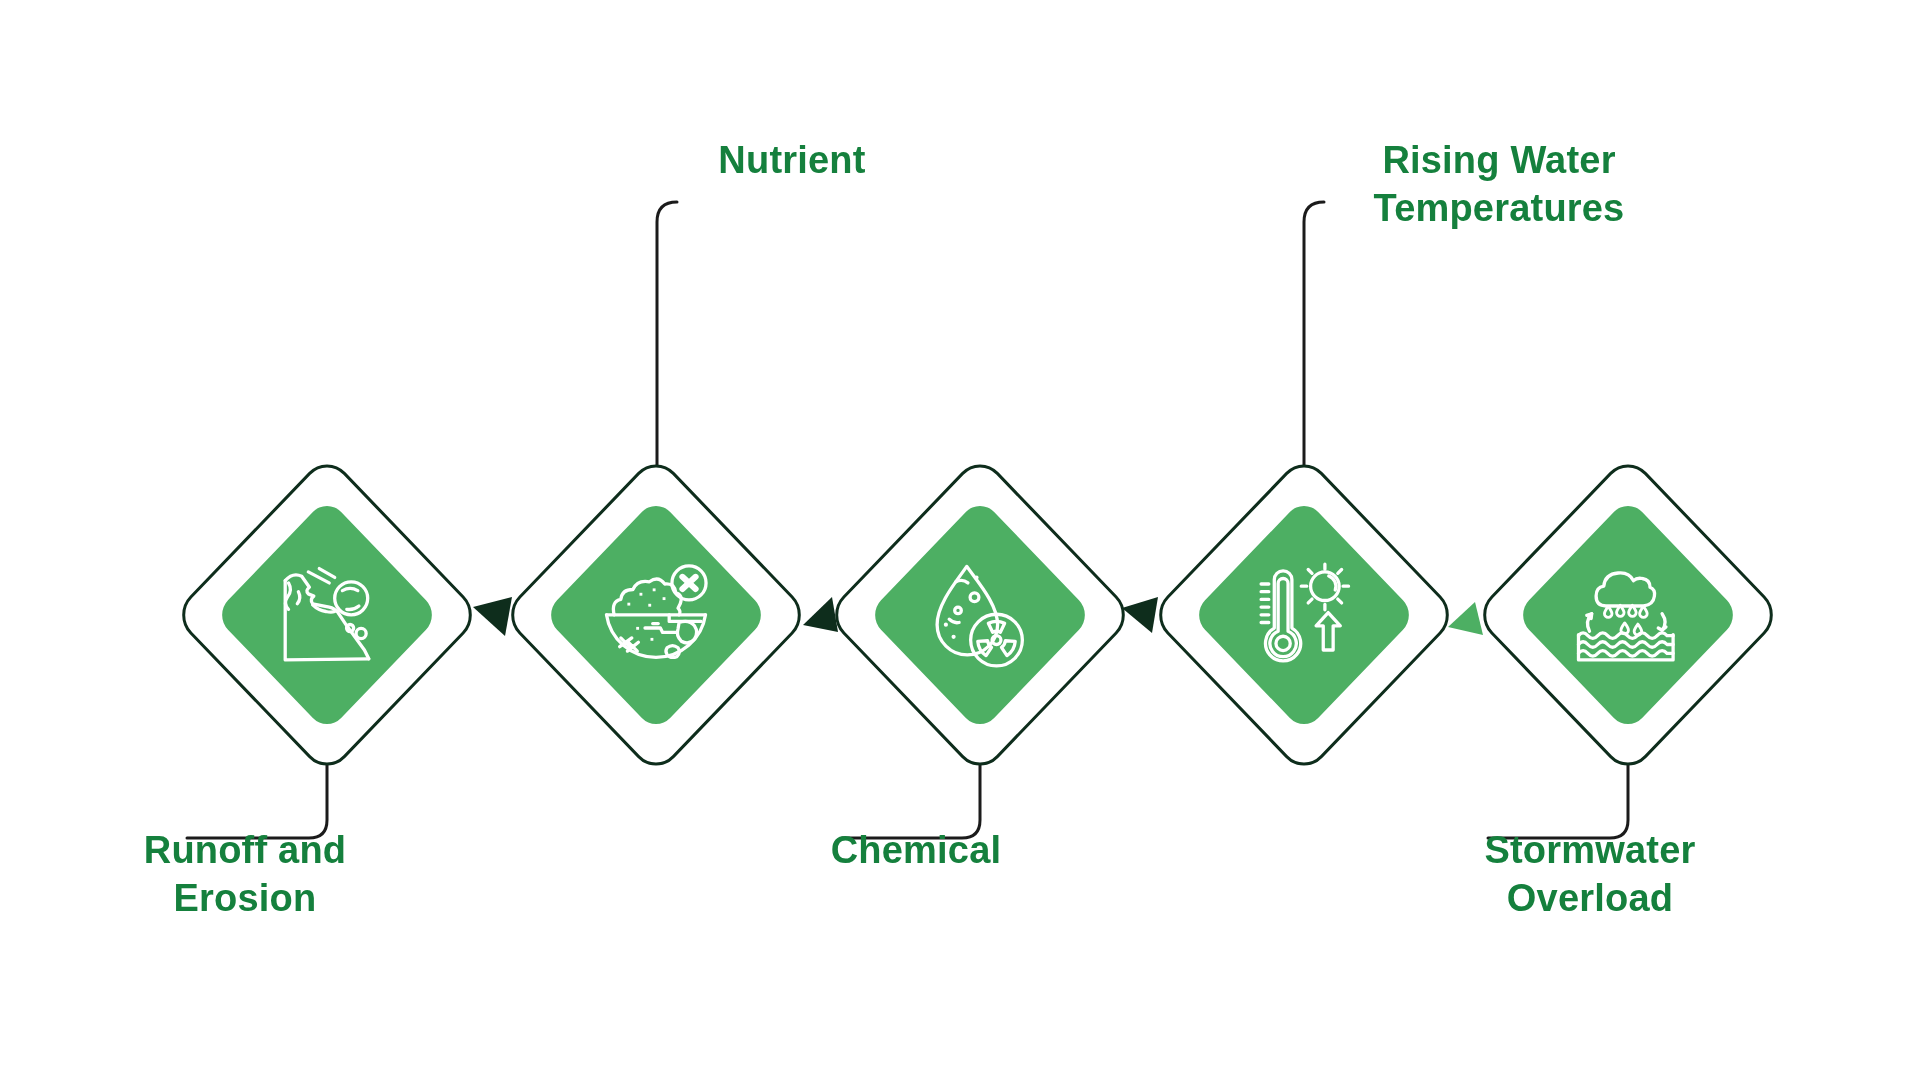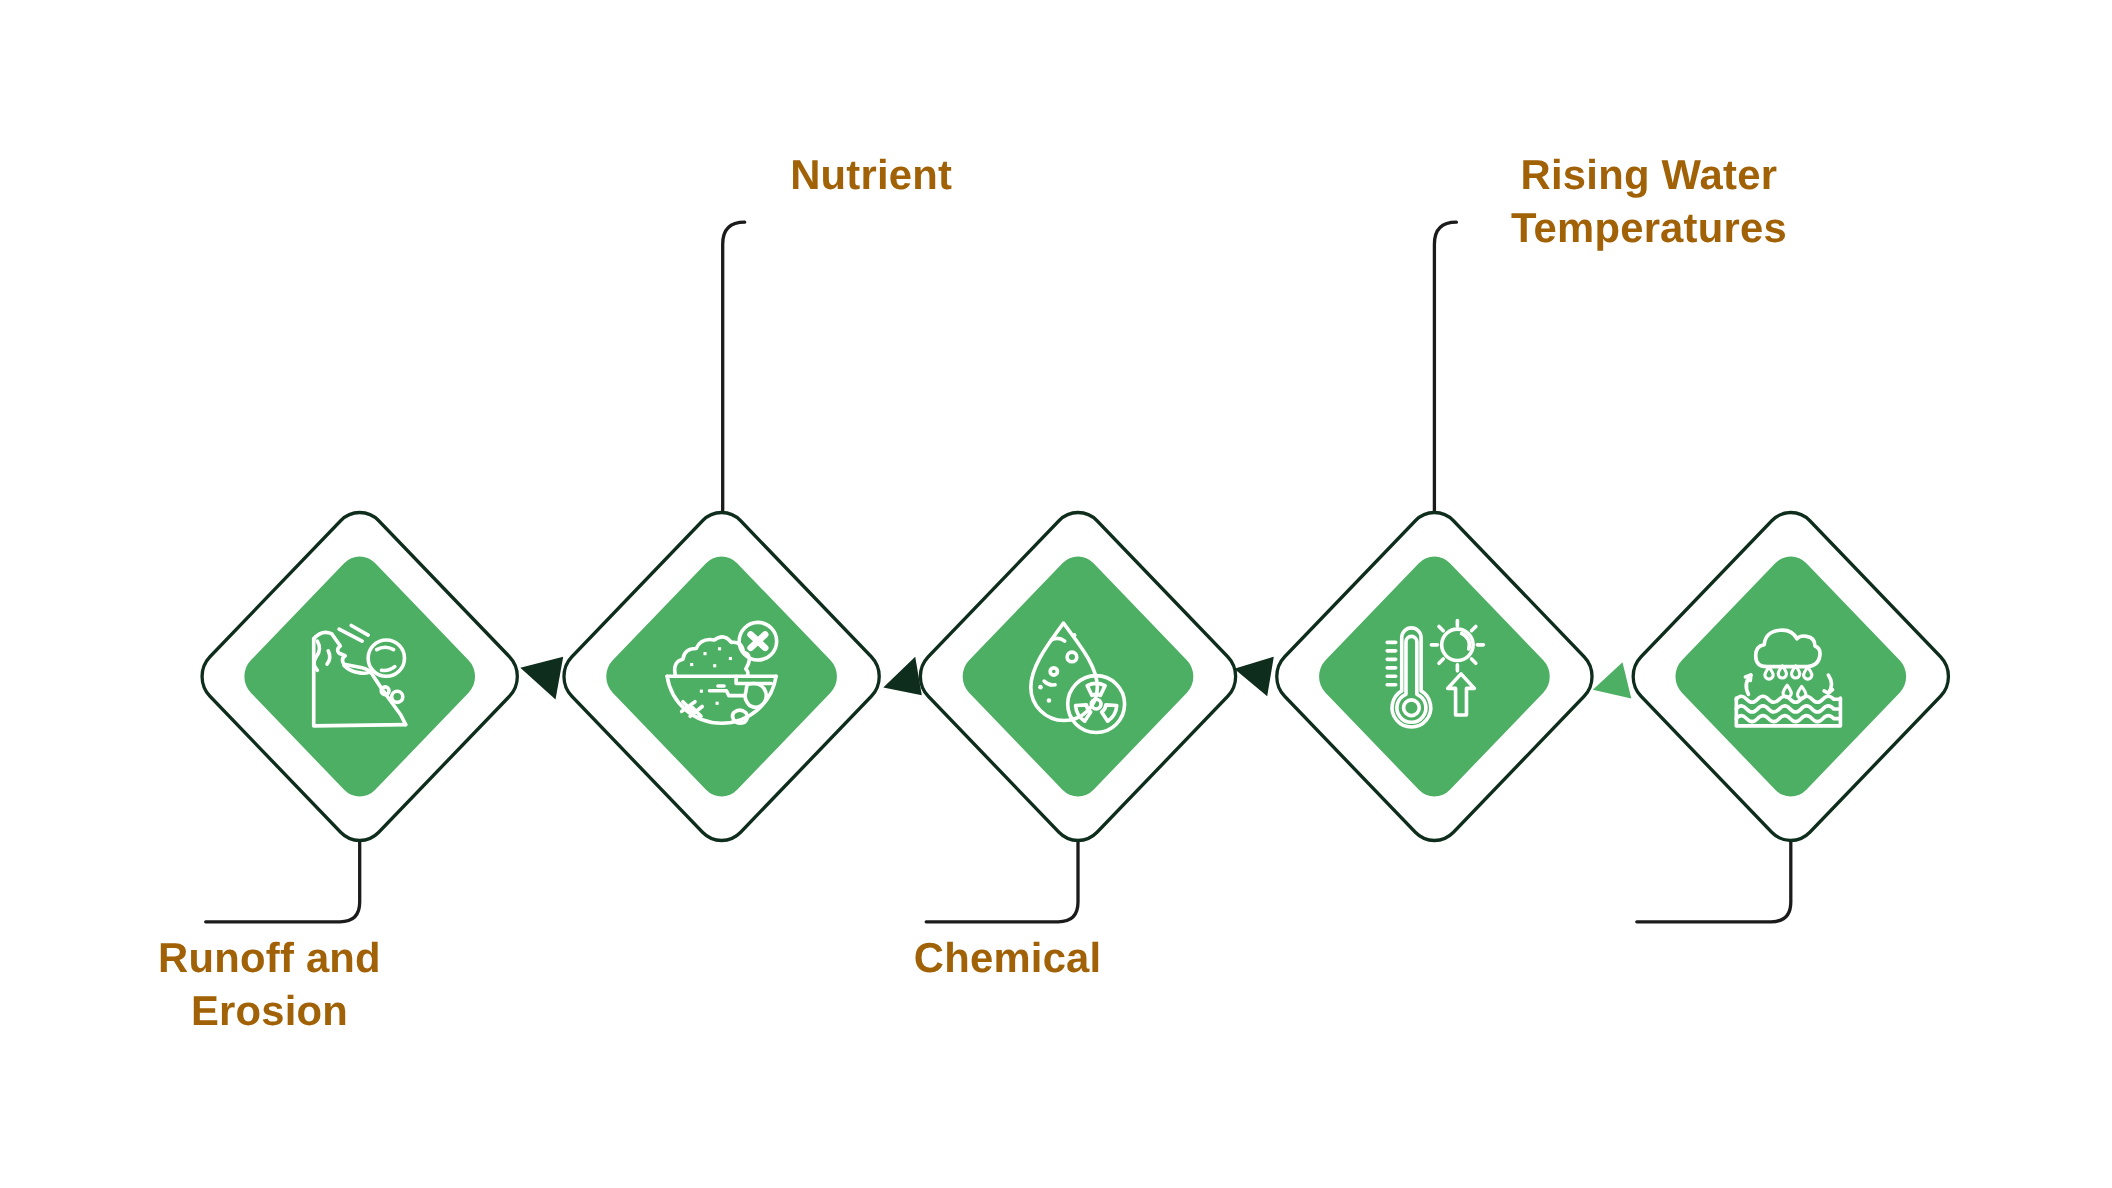--- a/index.html
+++ b/index.html
@@ -21,25 +21,25 @@
     position:absolute; width:160px; height:160px; top:535px;
     border-radius:20px; background:#4daf63;
     transform: scaleY(1.04) rotate(45deg);
   }
   .step-icon { position:absolute; top:562px; width:110px; height:110px; }
   .step-icon * { vector-effect:none; }
   .ic { fill:none; stroke:#ffffff; stroke-width:3; stroke-linecap:round; stroke-linejoin:round; }
 
   .label {
     position:absolute; width:460px; text-align:center;
-    font-size:38px; line-height:48px; font-weight:600; color:#a16207;
+    font-size:38px; line-height:48px; font-weight:600; color:#15803d;
     letter-spacing:0.2px;
   }
   .label.top    { top:136px; }
-  .label.bottom { top:848px; }
+  .label.bottom { top:826px; }
 </style>
 </head>
 <body>
 
 <div class="stage">
 
   <svg class="overlay" width="1920" height="1080" viewBox="0 0 1920 1080">
     <path class="conn" d="M327 762 L327 820 Q327 838 309 838 L187 838"></path>
     <path class="conn" d="M677 202 Q657 202 657 222 L657 469"></path>
     <path class="conn" d="M980 762 L980 820 Q980 838 962 838 L842 838"></path>
@@ -173,14 +173,18 @@
 
   <div class="label bottom" style="left:686px">
     <div>Chemical</div>
   </div>
 
   <div class="label top" style="left:1269px">
     <div>Rising Water</div>
     <div>Temperatures</div>
   </div>
 
+  <div class="label bottom" style="left:1360px">
+    <div>Stormwater</div>
+    <div>Overload</div>
+  </div>
 
 </div>
 
 </body></html>

